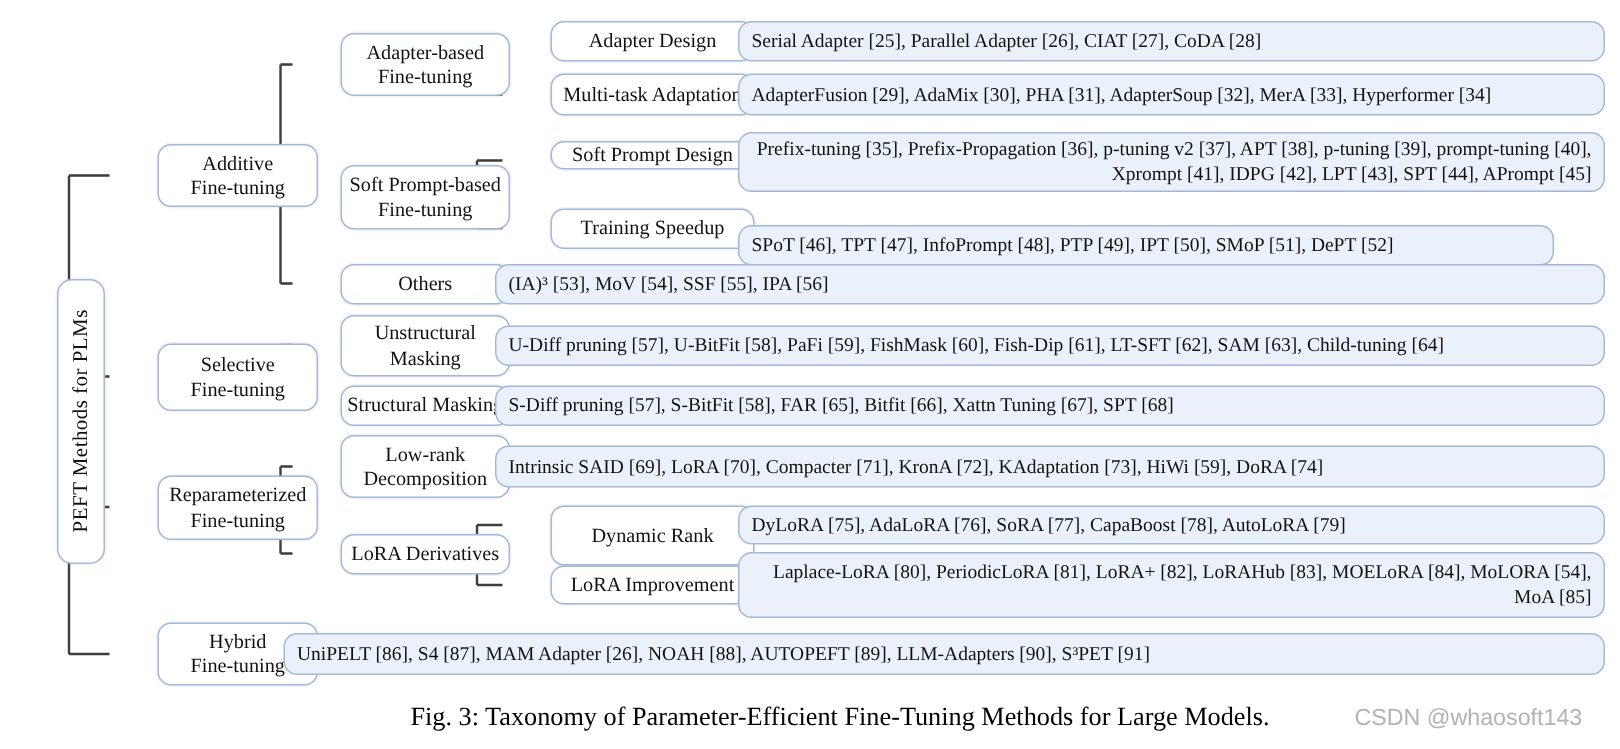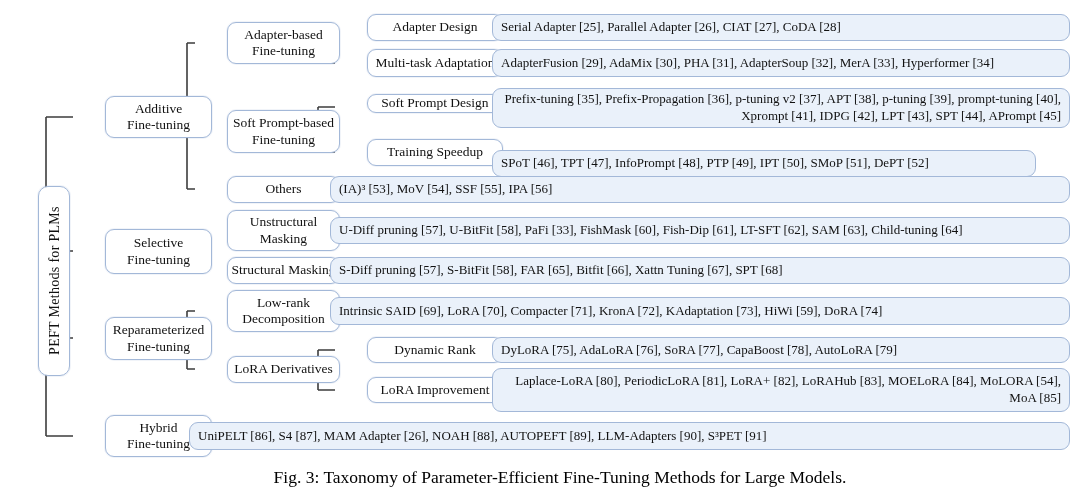--- a/index.html
+++ b/index.html
@@ -129,30 +129,31 @@
 Masking</div>
   <div class="node" style="left:195px;top:257px;width:113px;height:27px">Structural Masking</div>
   <div class="node" style="left:195px;top:356px;width:113px;height:27px">LoRA Derivatives</div>
   <div class="node" style="left:195px;top:290px;width:113px;height:42px">Low-rank
 Decomposition</div>
 
   <div class="node" style="left:335px;top:14px;width:136px;height:27px">Adapter Design</div>
   <div class="node" style="left:335px;top:49px;width:136px;height:28px">Multi-task Adaptation</div>
   <div class="node" style="left:335px;top:94px;width:136px;height:19px">Soft Prompt Design</div>
   <div class="node" style="left:335px;top:139px;width:136px;height:27px">Training Speedup</div>
-  <div class="node" style="left:335px;top:337px;width:136px;height:26px">Dynamic Rank</div>
+  <div class="node" style="left:335px;top:337px;width:136px;height:40px">Dynamic Rank</div>
   <div class="node" style="left:335px;top:377px;width:136px;height:26px">LoRA Improvement</div>
 
   <div class="leaf" style="left:492px;top:14px;width:578px;height:27px">Serial Adapter [25], Parallel Adapter [26], CIAT [27], CoDA [28]</div>
   <div class="leaf" style="left:492px;top:49px;width:578px;height:28px">AdapterFusion [29], AdaMix [30], PHA [31], AdapterSoup [32], MerA [33], Hyperformer [34]</div>
   <div class="leaf" style="left:492px;top:88px;width:578px;height:40px">Prefix-tuning [35], Prefix-Propagation [36], p-tuning v2 [37], APT [38], p-tuning [39], prompt-tuning [40], Xprompt [41], IDPG [42], LPT [43], SPT [44], APrompt [45]</div>
   <div class="leaf" style="left:492px;top:150px;width:544px;height:27px">SPoT [46], TPT [47], InfoPrompt [48], PTP [49], IPT [50], SMoP [51], DePT [52]</div>
   <div class="leaf" style="left:330px;top:176px;width:740px;height:27px">(IA)³ [53], MoV [54], SSF [55], IPA [56]</div>
-  <div class="leaf" style="left:330px;top:217px;width:740px;height:27px">U-Diff pruning [57], U-BitFit [58], PaFi [33], FishMask [60], Fish-Dip [61], LT-SFT [62], SAM [63], Child-tuning [64]</div>
+  <div class="leaf" style="left:330px;top:217px;width:740px;height:27px">U-Diff pruning [57], U-BitFit [58], PaFi [59], FishMask [60], Fish-Dip [61], LT-SFT [62], SAM [63], Child-tuning [64]</div>
   <div class="leaf" style="left:330px;top:257px;width:740px;height:27px">S-Diff pruning [57], S-BitFit [58], FAR [65], Bitfit [66], Xattn Tuning [67], SPT [68]</div>
   <div class="leaf" style="left:330px;top:297px;width:740px;height:28px">Intrinsic SAID [69], LoRA [70], Compacter [71], KronA [72], KAdaptation [73], HiWi [59], DoRA [74]</div>
   <div class="leaf" style="left:492px;top:337px;width:578px;height:26px">DyLoRA [75], AdaLoRA [76], SoRA [77], CapaBoost [78], AutoLoRA [79]</div>
   <div class="leaf" style="left:492px;top:368px;width:578px;height:44px">Laplace-LoRA [80], PeriodicLoRA [81], LoRA+ [82], LoRAHub [83], MOELoRA [84], MoLORA [54], MoA [85]</div>
   <div class="leaf" style="left:189px;top:422px;width:881px;height:28px">UniPELT [86], S4 [87], MAM Adapter [26], NOAH [88], AUTOPEFT [89], LLM-Adapters [90], S³PET [91]</div>
 
   <div class="caption">Fig. 3: Taxonomy of Parameter-Efficient Fine-Tuning Methods for Large Models.</div>
+  <div class="watermark">CSDN @whaosoft143</div>
 
 </div>
 
 </body></html>

